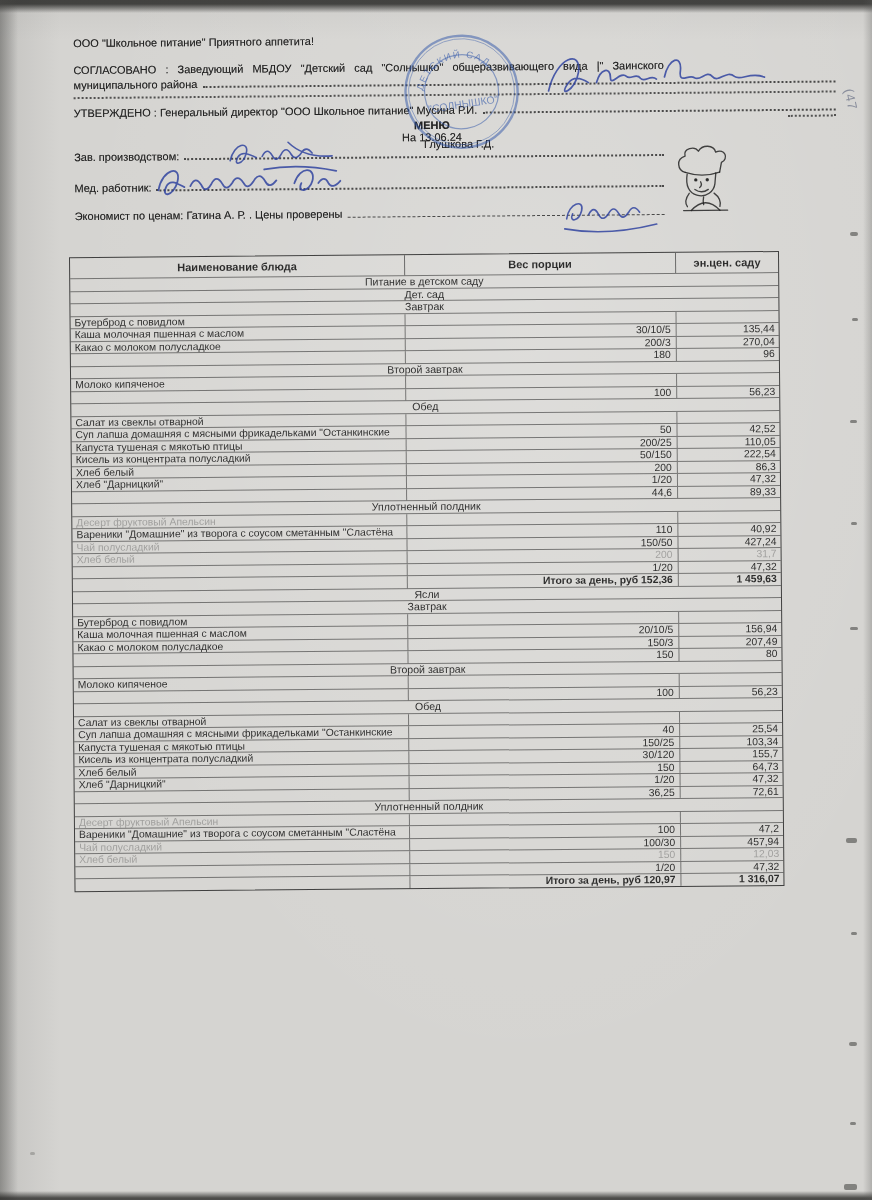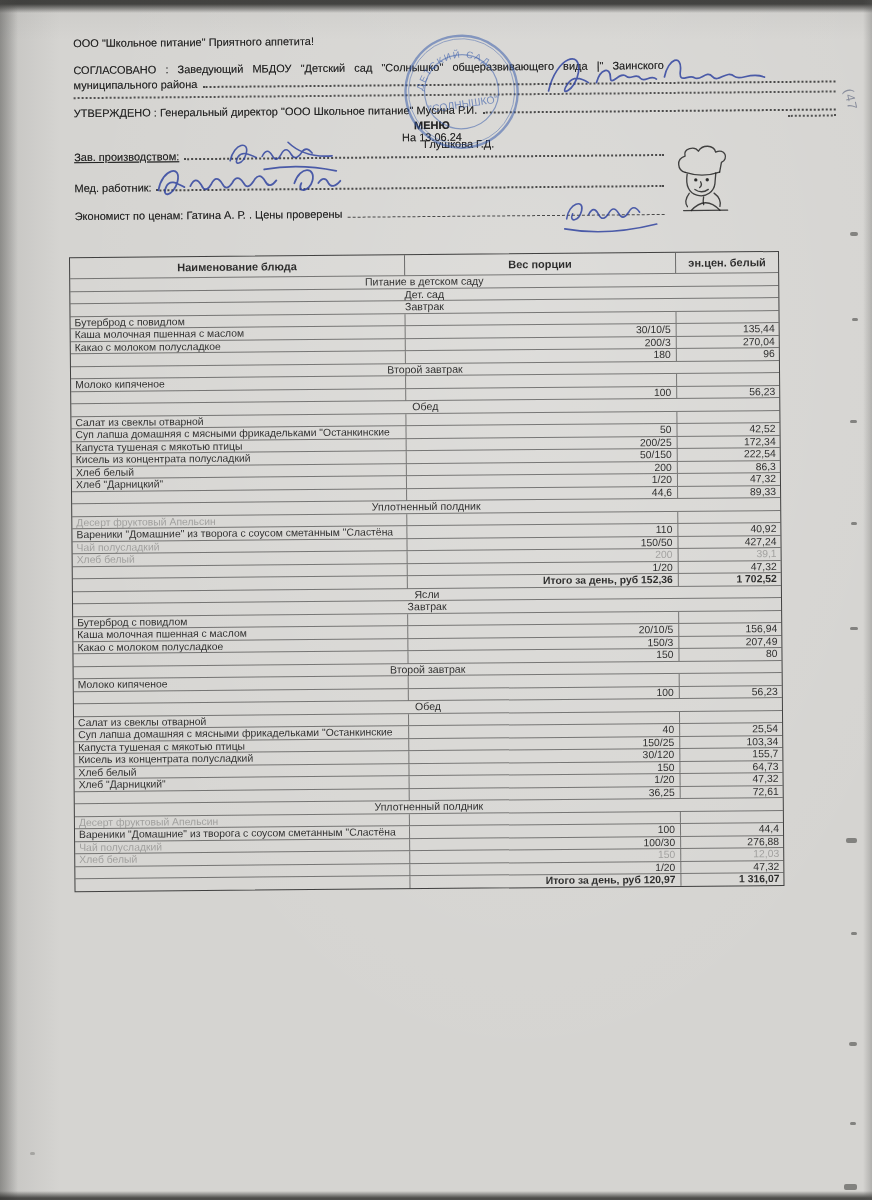--- a/index.html
+++ b/index.html
@@ -107,21 +107,21 @@
     <div class="hline" style="left:78px; top:104px; width:762px;">
       <span class="tx" style="position:static;">УТВЕРЖДЕНО : Генеральный директор "ООО Школьное питание" Мусина Р.И.</span>
       <span class="leader"></span>
     </div>
     <div class="rule" style="left:792px; top:118px; width:48px;"></div>
 
     <div class="tx center-line bold" style="top:119px;">МЕНЮ</div>
     <div class="tx center-line" style="top:131px;">На 13.06.24</div>
 
     <div class="hline" style="left:78px; top:148px; width:590px;">
-      <span class="tx" style="position:static;text-decoration:underline;">Зав. производством:</span>
+      <span class="tx" style="position:static;">Зав. производством:</span>
       <span class="leader"></span>
     </div>
     <div class="overlay-name" style="left:428px; top:138px;">Глушкова Г.Д.</div>
 
     <div class="hline" style="left:78px; top:179px; width:590px;">
       <span class="tx" style="position:static;">Мед. работник:</span>
       <span class="leader"></span>
     </div>
 
     <div class="hline" style="left:78px; top:207px; width:590px;">
@@ -191,21 +191,21 @@
         <path d="M22,70 h46"></path>
         <path d="M30,70 q15,-16 30,0"></path>
         <path d="M43,56 q-1,5 0,8"></path>
       </g>
     </svg>
 
     <div class="menu-table">
       <div class="thead">
         <div>Наименование блюда</div>
         <div>Вес порции</div>
-        <div>эн.цен. белый</div>
+        <div>эн.цен. саду</div>
       </div>
       <div>
           <div class="t-row section">Питание в детском саду</div>
           <div class="t-row section">Дет. сад</div>
           <div class="t-row section">Завтрак</div>
           <div class="t-row">
             <div class="cell c-name">Бутерброд с повидлом</div>
             <div class="cell c-weight"></div>
             <div class="cell c-kcal"></div>
           </div>
@@ -242,21 +242,21 @@
             <div class="cell c-kcal"></div>
           </div>
           <div class="t-row">
             <div class="cell c-name">Суп лапша домашняя с мясными фрикадельками "Останкинские</div>
             <div class="cell c-weight">50</div>
             <div class="cell c-kcal">42,52</div>
           </div>
           <div class="t-row">
             <div class="cell c-name">Капуста тушеная с мякотью птицы</div>
             <div class="cell c-weight">200/25</div>
-            <div class="cell c-kcal">172,34</div>
+            <div class="cell c-kcal">110,05</div>
           </div>
           <div class="t-row">
             <div class="cell c-name">Кисель из концентрата полусладкий</div>
             <div class="cell c-weight">50/150</div>
             <div class="cell c-kcal">222,54</div>
           </div>
           <div class="t-row">
             <div class="cell c-name">Хлеб белый</div>
             <div class="cell c-weight">200</div>
             <div class="cell c-kcal">86,3</div>
@@ -283,31 +283,31 @@
             <div class="cell c-kcal">40,92</div>
           </div>
           <div class="t-row nf">
             <div class="cell c-name">Чай полусладкий</div>
             <div class="cell c-weight">150/50</div>
             <div class="cell c-kcal">427,24</div>
           </div>
           <div class="t-row faded">
             <div class="cell c-name">Хлеб белый</div>
             <div class="cell c-weight">200</div>
-            <div class="cell c-kcal">39,1</div>
+            <div class="cell c-kcal">31,7</div>
           </div>
           <div class="t-row">
             <div class="cell c-name"></div>
             <div class="cell c-weight">1/20</div>
             <div class="cell c-kcal">47,32</div>
           </div>
           <div class="t-row total">
             <div class="cell c-name"></div>
             <div class="cell c-weight">Итого за день, руб 152,36</div>
-            <div class="cell c-kcal">1 702,52</div>
+            <div class="cell c-kcal">1 459,63</div>
           </div>
           <div class="t-row section">Ясли</div>
           <div class="t-row section">Завтрак</div>
           <div class="t-row">
             <div class="cell c-name">Бутерброд с повидлом</div>
             <div class="cell c-weight"></div>
             <div class="cell c-kcal"></div>
           </div>
           <div class="t-row">
             <div class="cell c-name">Каша молочная пшенная с маслом</div>
@@ -373,26 +373,26 @@
           </div>
           <div class="t-row section">Уплотненный полдник</div>
           <div class="t-row nf">
             <div class="cell c-name">Десерт фруктовый Апельсин</div>
             <div class="cell c-weight"></div>
             <div class="cell c-kcal"></div>
           </div>
           <div class="t-row">
             <div class="cell c-name">Вареники "Домашние" из творога с соусом сметанным "Сластёна</div>
             <div class="cell c-weight">100</div>
-            <div class="cell c-kcal">44,4</div>
+            <div class="cell c-kcal">47,2</div>
           </div>
           <div class="t-row nf">
             <div class="cell c-name">Чай полусладкий</div>
             <div class="cell c-weight">100/30</div>
-            <div class="cell c-kcal">276,88</div>
+            <div class="cell c-kcal">457,94</div>
           </div>
           <div class="t-row faded">
             <div class="cell c-name">Хлеб белый</div>
             <div class="cell c-weight">150</div>
             <div class="cell c-kcal">12,03</div>
           </div>
           <div class="t-row">
             <div class="cell c-name"></div>
             <div class="cell c-weight">1/20</div>
             <div class="cell c-kcal">47,32</div>

